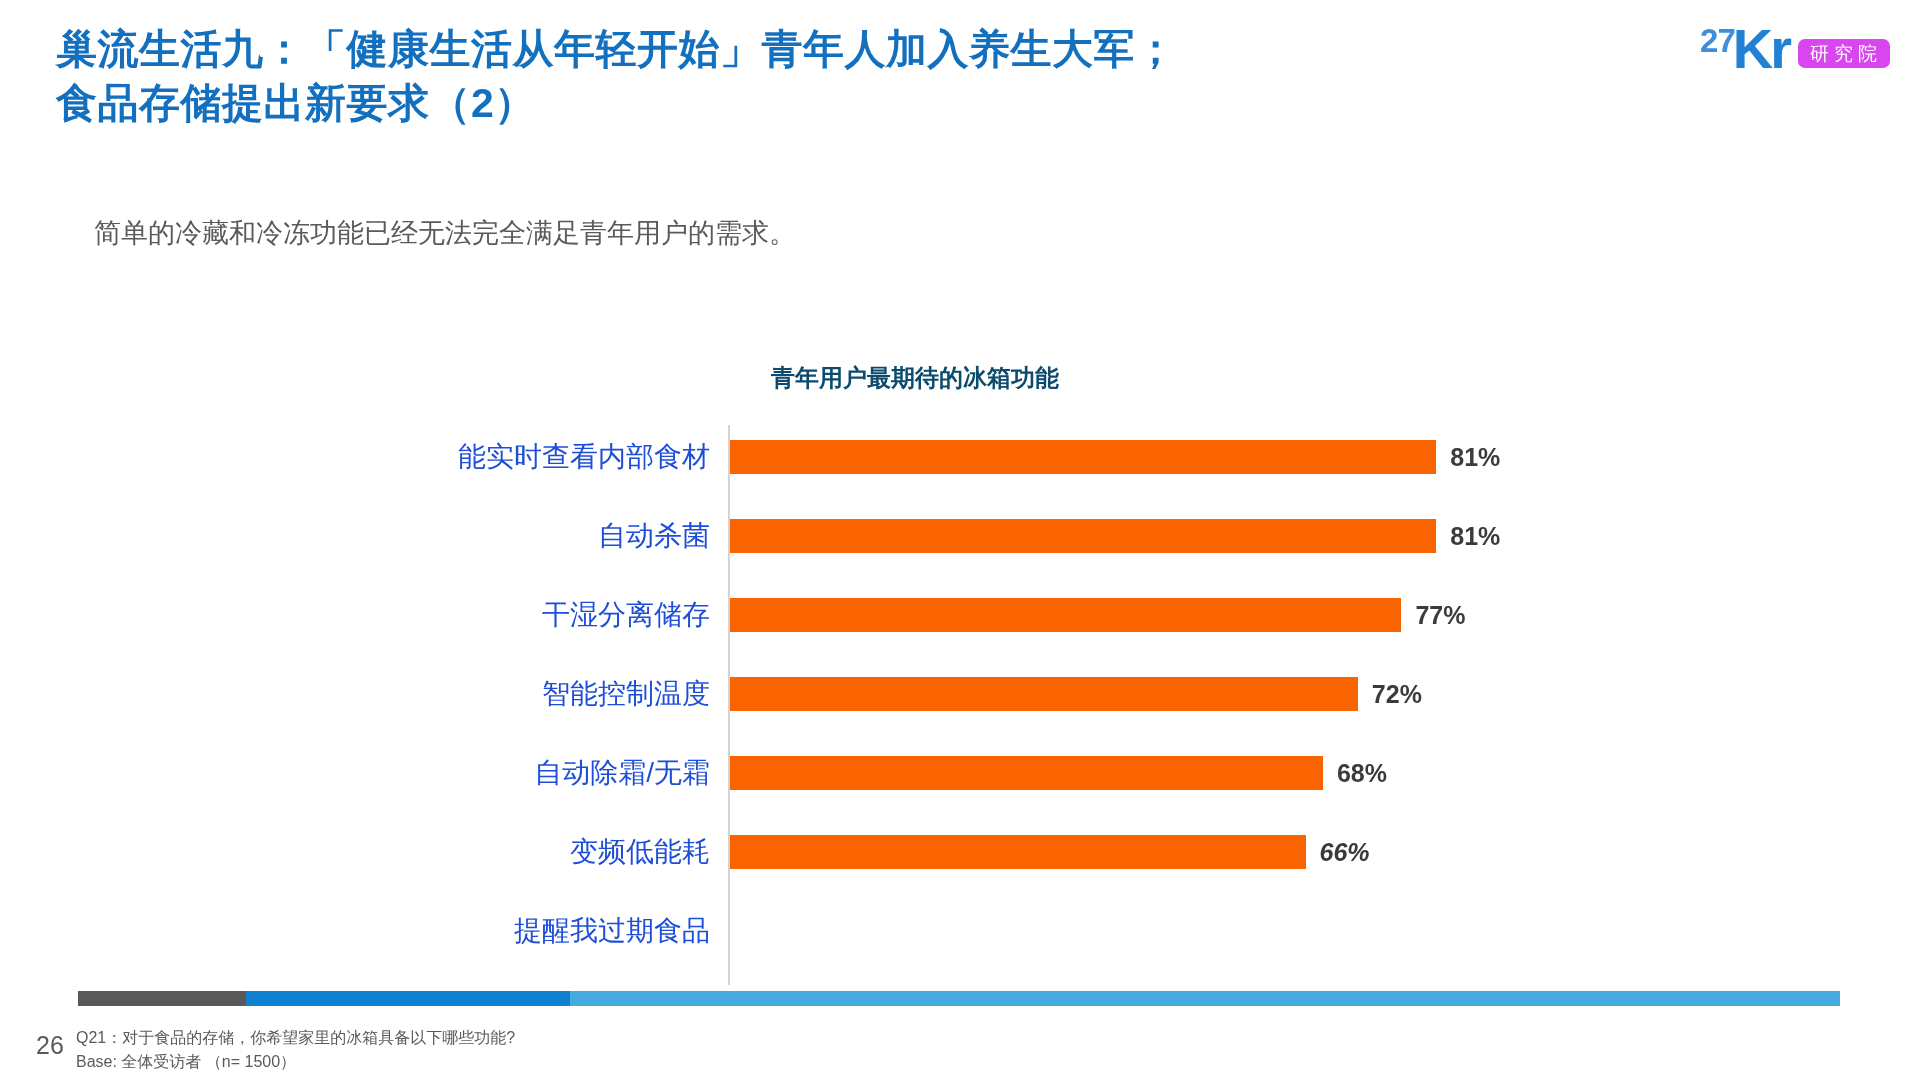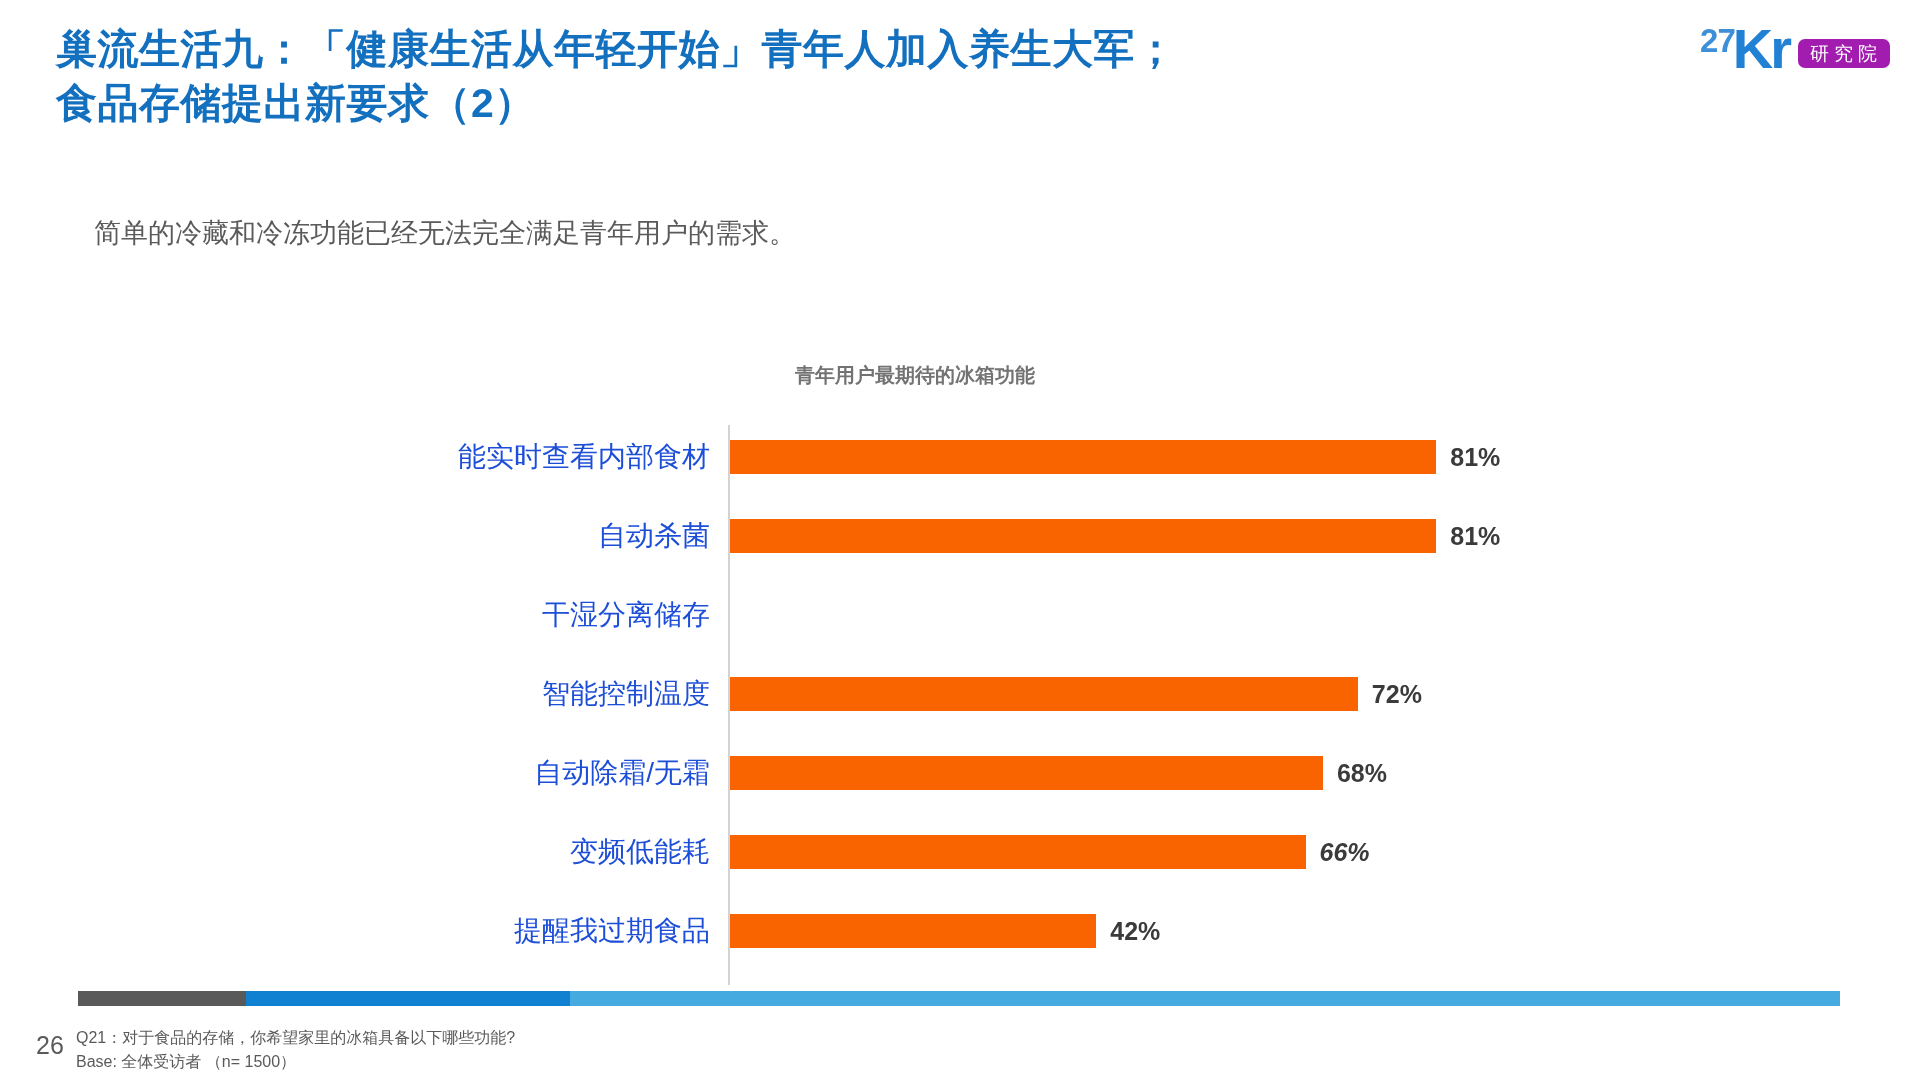--- a/index.html
+++ b/index.html
@@ -47,21 +47,21 @@
     font-weight: 700;
     color: #2181d4;
     line-height: 1;
     letter-spacing: -3px;
     margin-left: -2px;
     position: relative;
     top: 2px;
   }
   .logo-badge {
     margin-left: 9px;
-    background: #a21caf;
+    background: #d946ef;
     color: #ffffff;
     font-size: 19px;
     letter-spacing: 5px;
     padding: 5px 8px 5px 12px;
     border-radius: 7px;
     line-height: 1;
     position: relative;
     top: 6px;
   }
 
@@ -75,23 +75,23 @@
     line-height: 58px;
   }
   .lead div { white-space: nowrap; }
 
   
   .chart-title {
     position: absolute;
     left: 0; top: 362px;
     width: 1830px;
     text-align: center;
-    font-size: 20px;
-    font-weight: 700;
-    color: #737373;
+    font-size: 24px;
+    font-weight: 700;
+    color: #0c4a6e;
   }
   .chart {
     position: absolute;
     left: 330px; top: 425px;
     width: 1300px; height: 560px;
   }
   .axis {
     position: absolute;
     left: 398px; top: 0;
     width: 2px; height: 560px;
@@ -176,40 +176,40 @@
       <div class="bar-wrap" style="top: 15px;">
         <div class="bar" style="width: 706.32px; background: rgb(250, 100, 0);"></div>
         <span class="bar-value">81%</span>
       </div>
       <div class="cat-label" style="top: 94px;">自动杀菌</div>
       <div class="bar-wrap" style="top: 94px;">
         <div class="bar" style="width: 706.32px; background: rgb(250, 100, 0);"></div>
         <span class="bar-value">81%</span>
       </div>
       <div class="cat-label" style="top: 173px;">干湿分离储存</div>
+      <div class="bar-wrap" style="top: 173px;">
+        <div class="bar" style="width: 671.44px; background: rgb(250, 100, 0);"></div>
+        <span class="bar-value">77%</span>
+      </div>
       <div class="cat-label" style="top: 252px;">智能控制温度</div>
       <div class="bar-wrap" style="top: 252px;">
         <div class="bar" style="width: 627.84px; background: rgb(250, 100, 0);"></div>
         <span class="bar-value">72%</span>
       </div>
       <div class="cat-label" style="top: 331px;">自动除霜/无霜</div>
       <div class="bar-wrap" style="top: 331px;">
         <div class="bar" style="width: 592.96px; background: rgb(250, 100, 0);"></div>
         <span class="bar-value">68%</span>
       </div>
       <div class="cat-label" style="top: 410px;">变频低能耗</div>
       <div class="bar-wrap" style="top: 410px; font-style: italic;">
         <div class="bar" style="width: 575.52px; background: rgb(250, 100, 0);"></div>
         <span class="bar-value">66%</span>
       </div>
       <div class="cat-label" style="top: 489px;">提醒我过期食品</div>
-      <div class="bar-wrap" style="top: 489px;">
-        <div class="bar" style="width: 366.24px; background: rgb(250, 100, 0);"></div>
-        <span class="bar-value">42%</span>
-      </div>
     </div>
 
   <div class="rule rule-gray"></div>
   <div class="rule rule-blue"></div>
   <div class="rule rule-light"></div>
 
   <div class="page-num">26</div>
   <div class="footnote">
     <div>Q21：对于食品的存储，你希望家里的冰箱具备以下哪些功能?</div>
     <div>Base: 全体受访者 （n= 1500）</div>

